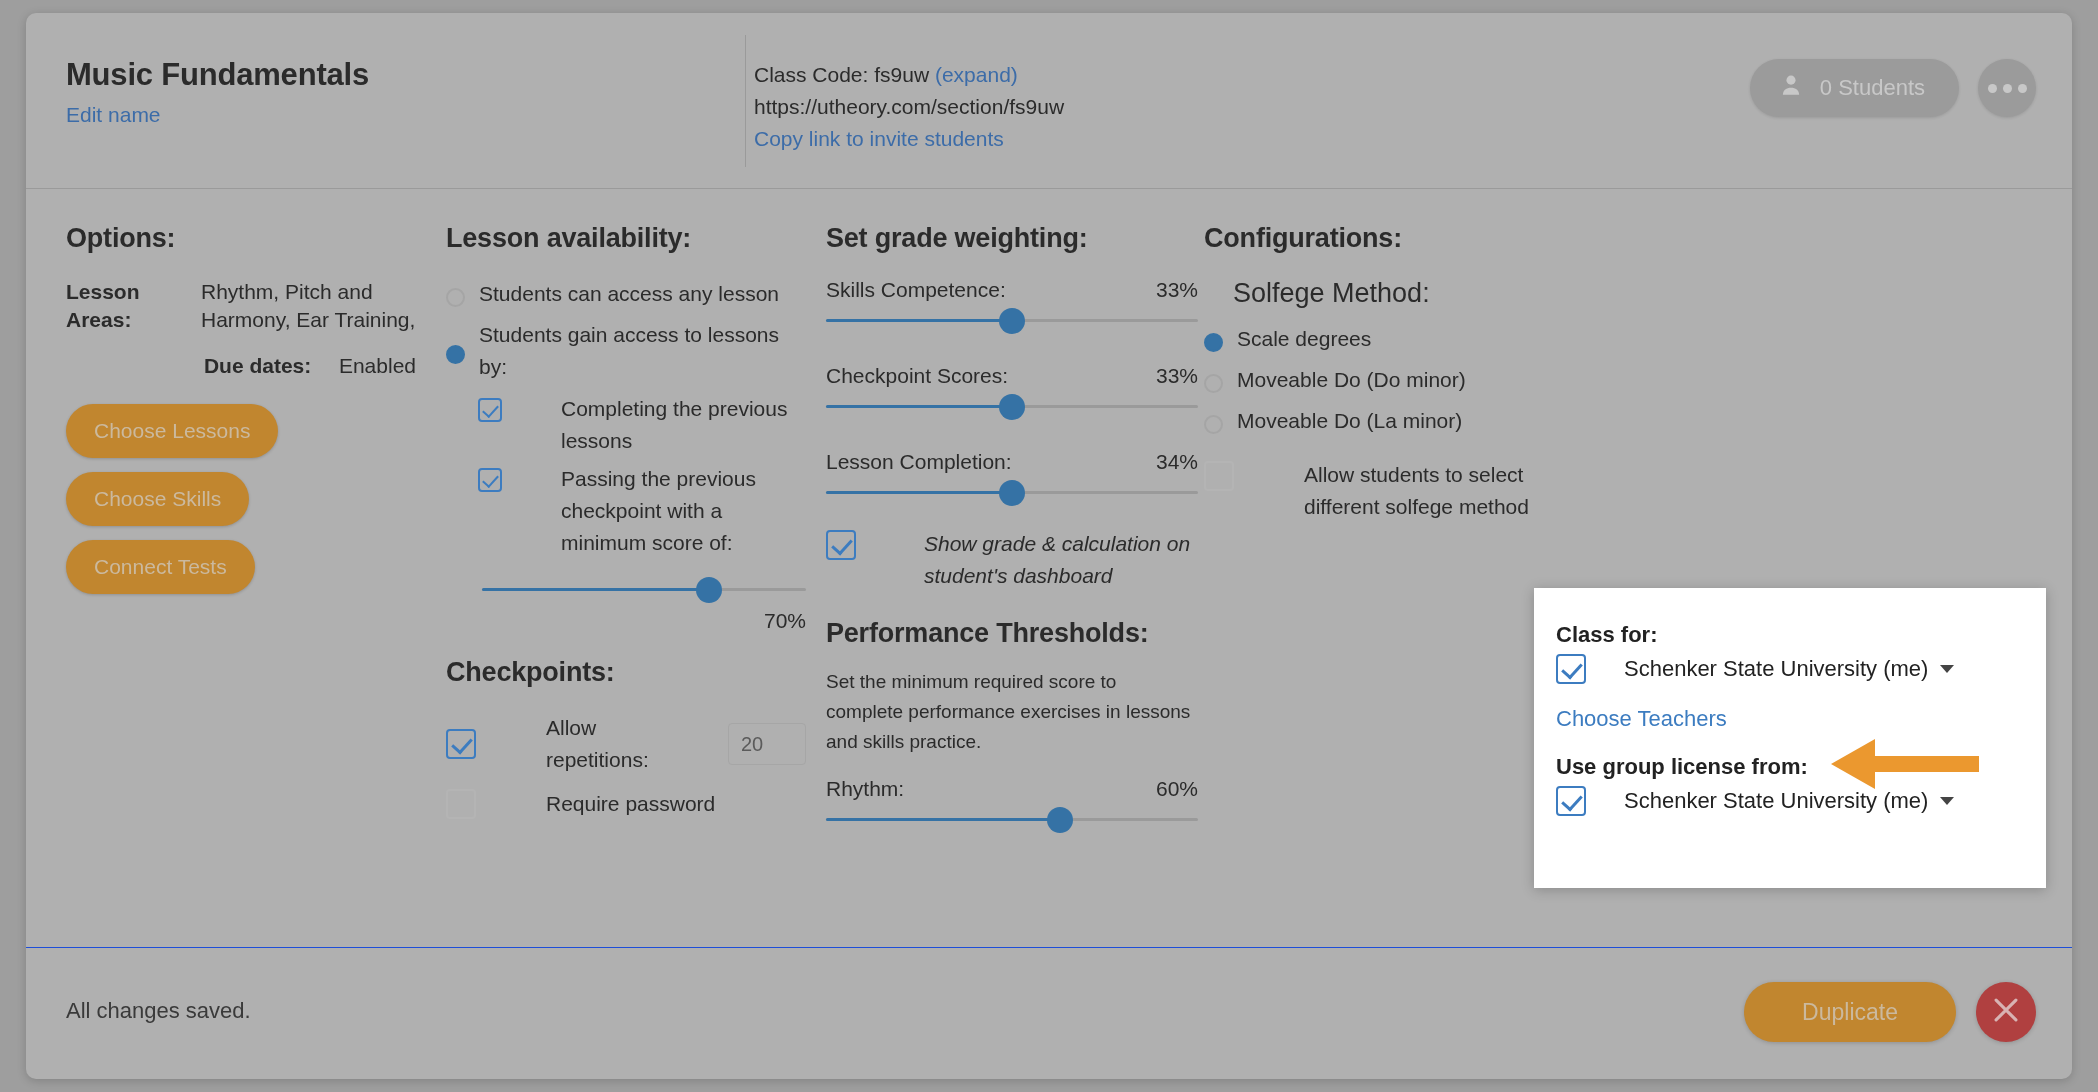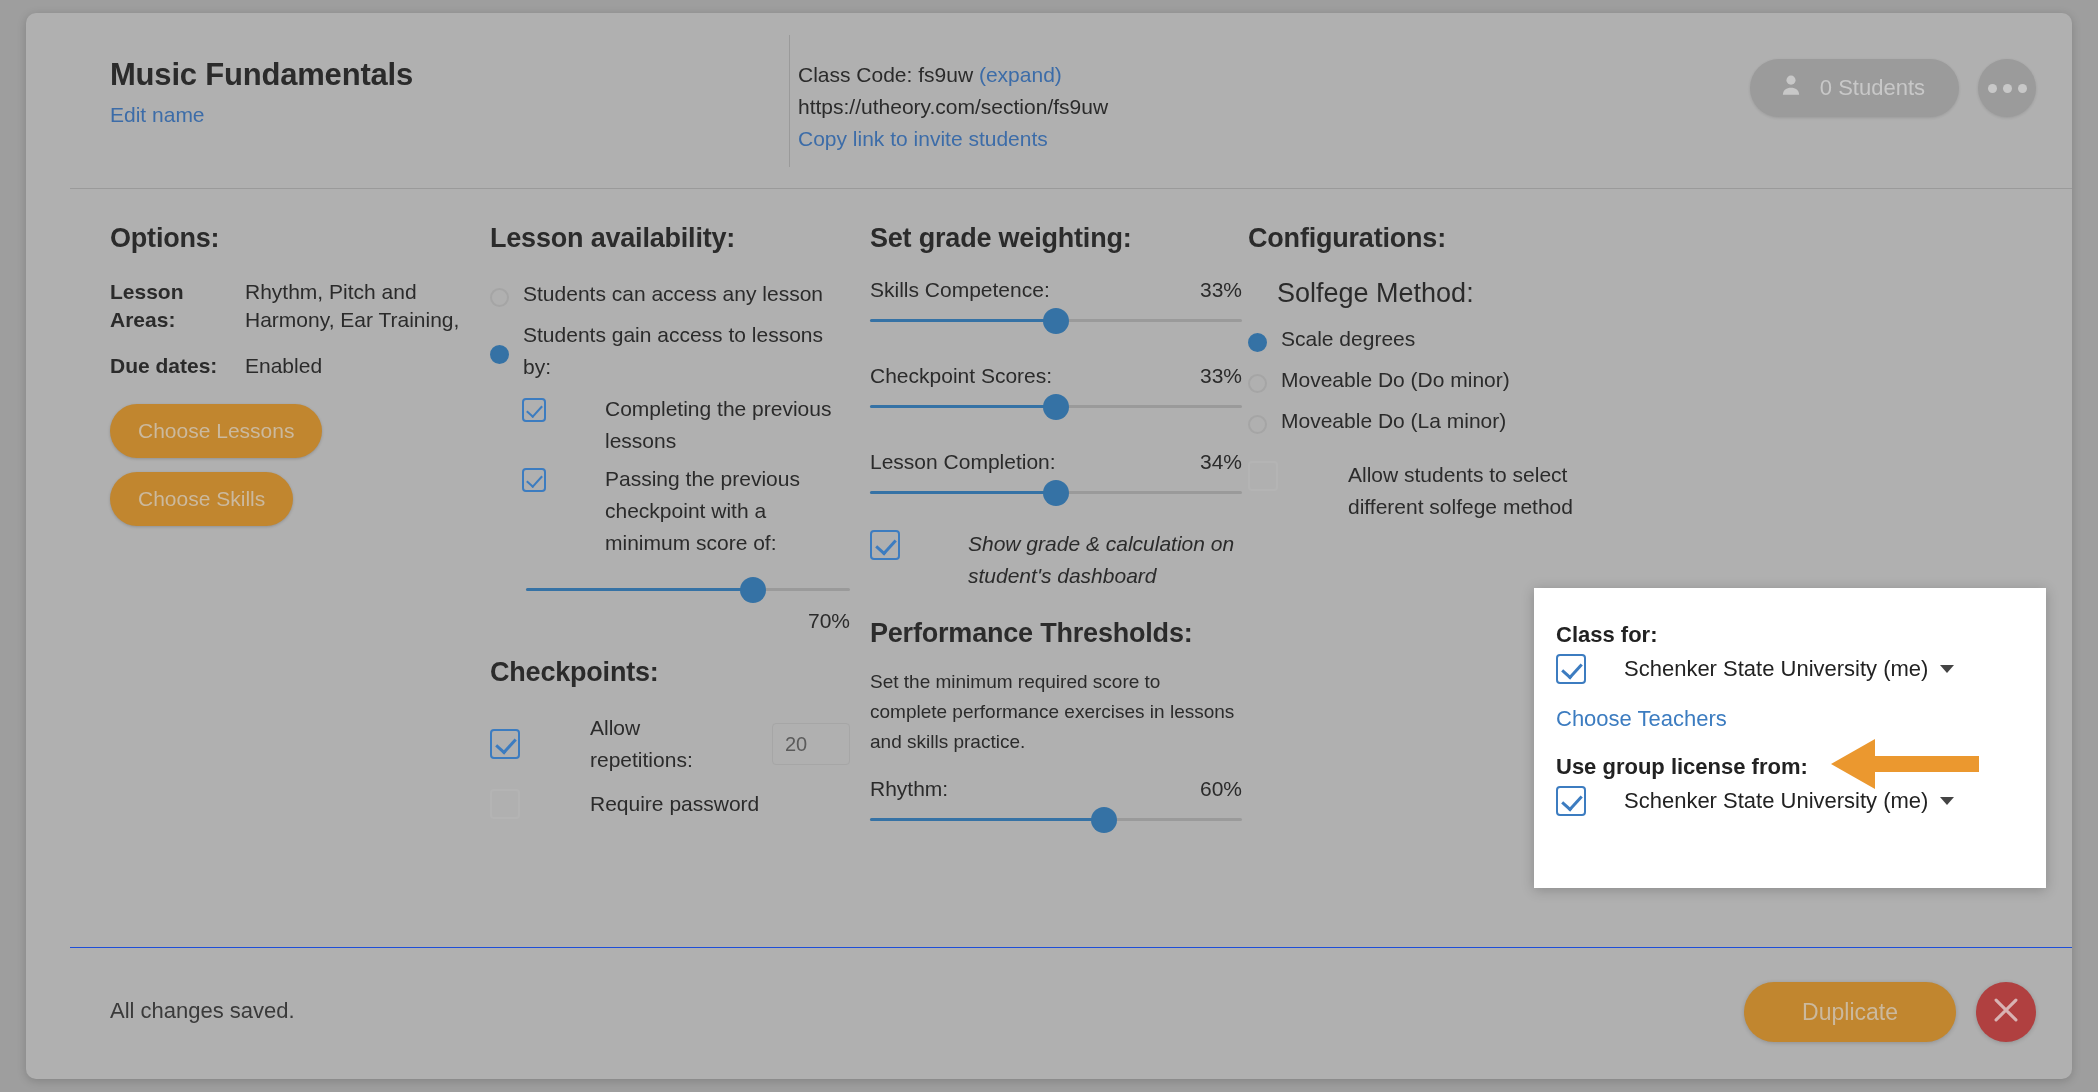--- a/index.html
+++ b/index.html
@@ -14,21 +14,20 @@
   #modal {
     position: absolute;
     left: 26px; top: 13px;
     width: 2046px; height: 1066px;
     background: #b0b0b0;
     border-radius: 10px;
     box-shadow: 0 2px 10px rgba(0,0,0,0.18);
     overflow: hidden;
     display: flex;
     flex-direction: column;
-    padding-left: 44px;
   }
 
   
   #header {
     height: 176px;
     flex: 0 0 176px;
     position: relative;
     border-bottom: 1px solid #9a9a9a;
   }
   .hdr-left {
@@ -107,21 +106,21 @@
 
   h2.section {
     font-size: 27px;
     font-weight: bold;
     color: #2b2b2b;
     margin-bottom: 24px;
     letter-spacing: -0.2px;
   }
 
   
-  .opt-row { display: flex; margin-bottom: 18px; }
+  .opt-row { display: flex; margin-bottom: 18px; justify-content: flex-end; }
   .opt-key {
     font-size: 21px; font-weight: bold; color: #2b2b2b;
     width: 135px; flex: 0 0 135px; line-height: 28px;
   }
   .opt-val { font-size: 21px; color: #2b2b2b; line-height: 28px; }
 
   .pill-row { margin-top: 24px; display: flex; flex-wrap: wrap; gap: 14px; max-width: 340px; }
   .pill {
     background: #c1862f;
     color: #cbb99e;
@@ -330,20 +329,21 @@
         <div class="opt-val">Rhythm, Pitch and Harmony, Ear Training,</div>
       </div>
       <div class="opt-row">
         <div class="opt-key">Due dates:</div>
         <div class="opt-val">Enabled</div>
       </div>
 
       <div class="pill-row">
         <div class="pill">Choose Lessons</div>
         <div class="pill">Choose Skills</div>
+        <div class="pill">Connect Tests</div>
       </div>
     </div>
 
     <div class="col col-2">
       <h2 class="section">Lesson availability:</h2>
 
       <div class="choice">
         <span class="radio"></span>
         <span class="lbl">Students can access any lesson</span>
       </div>

